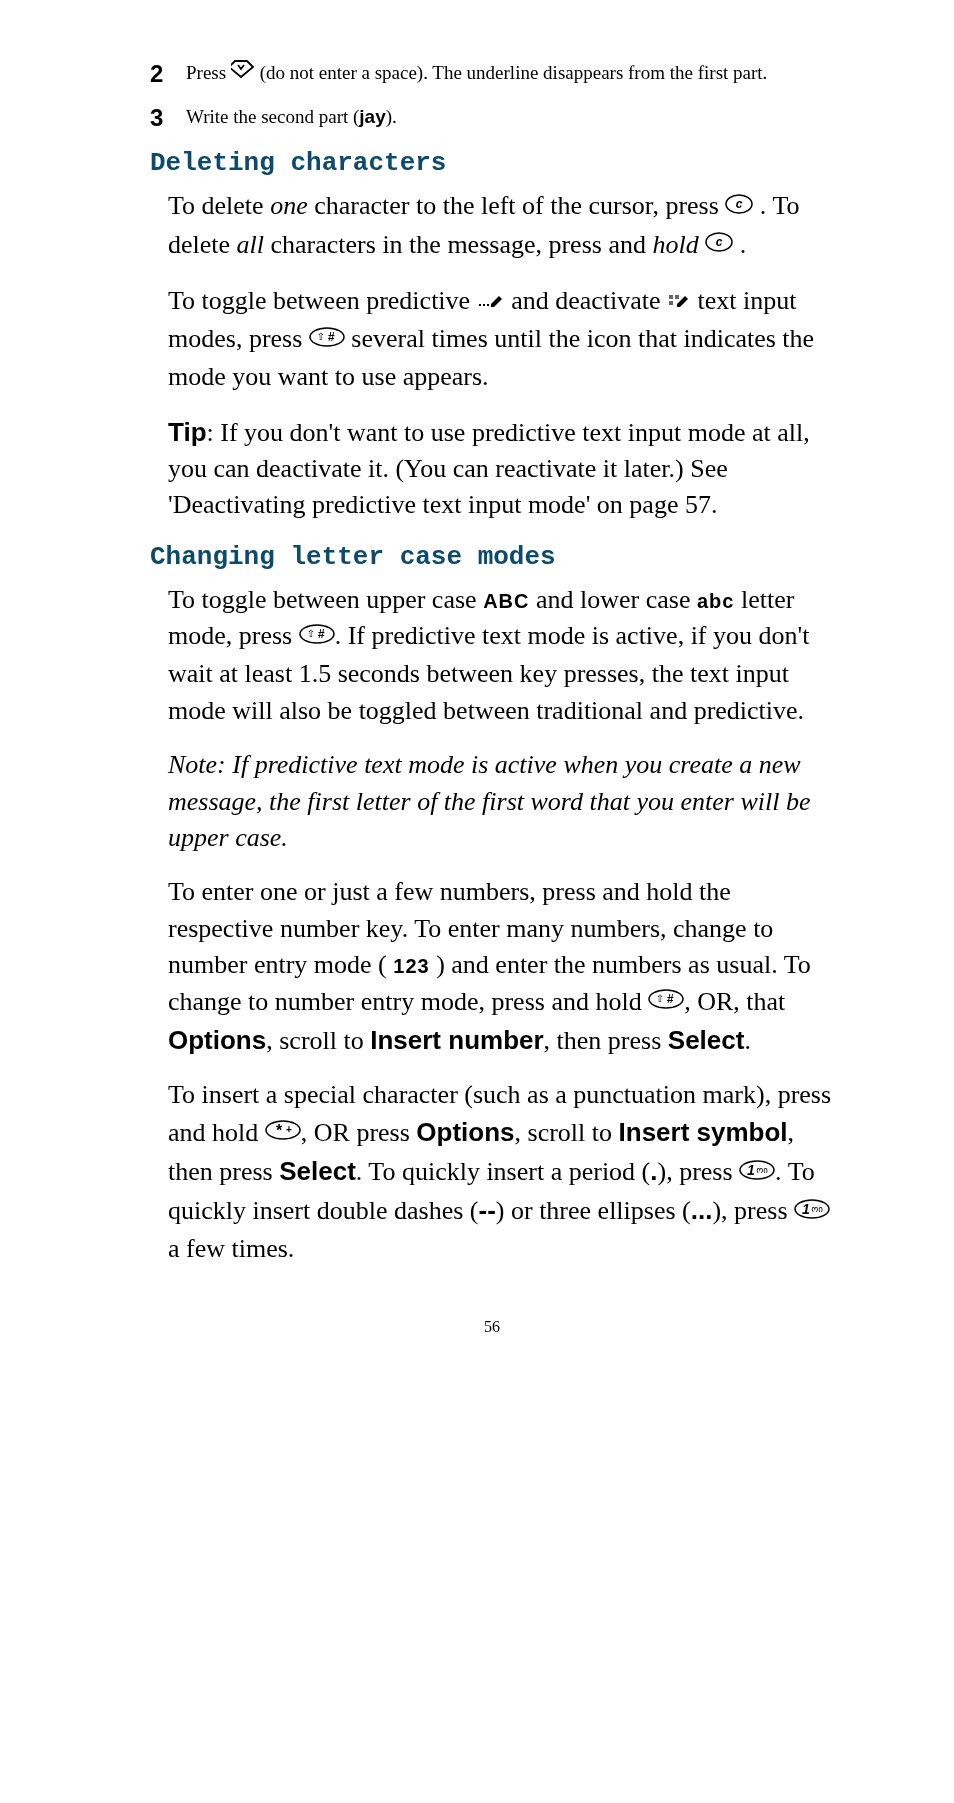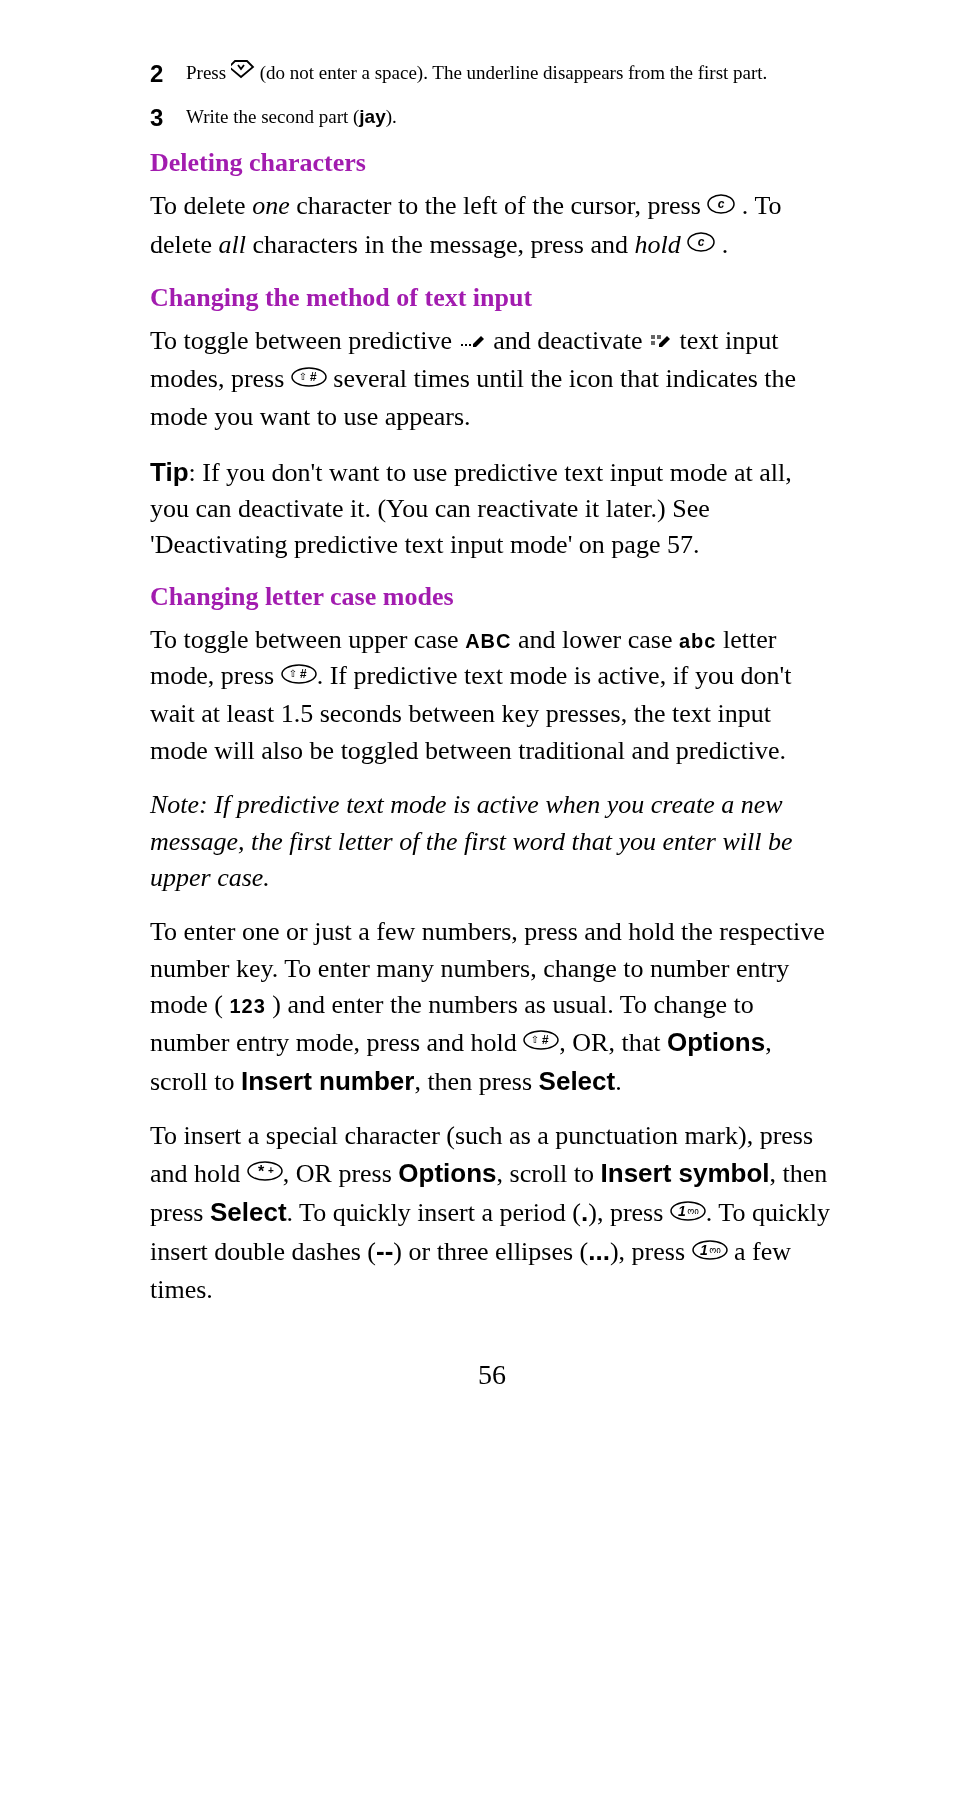--- a/index.html
+++ b/index.html
@@ -22,42 +22,43 @@
     font-weight: bold;
     font-size: 24px;
     width: 36px;
     flex-shrink: 0;
   }
   .list-body {
     font-size: 19px;
     line-height: 1.4;
   }
   .section-header {
-    font-family: Liberation Serif, serif;
+    font-family: Liberation Mono, monospace;
     font-weight: bold;
-    color: #a21caf;
+    color: #0c4a6e;
     font-size: 26px;
     margin-bottom: 10px;
   }
   .para {
     font-size: 26px;
     line-height: 1.4;
     margin-bottom: 18px;
+    margin-left: 18px;
   }
   .italic { font-style: italic; }
   .bold-sans { font-family: Arial, Helvetica, sans-serif; font-weight: bold; }
   .icon {
     display: inline-block;
     vertical-align: middle;
     position: relative;
     top: -2px;
   }
   .page-num {
     text-align: center;
-    font-size: 28px;
+    font-size: 16px;
     margin-top: 50px;
   }
   .tiny-bold {
     font-family: Arial, sans-serif;
     font-weight: 900;
     font-size: 20px;
     letter-spacing: 1px;
     text-align: center;
   }
 </style>
@@ -120,21 +121,20 @@
 
   <div class="section-header">Deleting characters</div>
   <div class="para">
     <span>To delete </span><span class="italic">one</span><span> character to the left of the cursor, press </span><span class="icon"><svg width="28" height="20">
           <use href="#c-key"></use>
         </svg></span><span> . To delete </span><span class="italic">all</span><span> characters in the message, press and </span><span class="italic">hold</span><span> </span><span class="icon"><svg width="28" height="20">
           <use href="#c-key"></use>
         </svg></span><span> .</span>
   </div>
 
-  <div class="section-header">Changing the method of text input</div>
   <div class="para">
     <span>To toggle between predictive </span><span class="icon"><svg width="28" height="18">
           <use href="#pencil-pred"></use>
         </svg></span><span> and deactivate </span><span class="icon"><svg width="24" height="16">
           <use href="#pencil-trad"></use>
         </svg></span><span> text input modes, press </span><span class="icon"><svg width="36" height="20">
           <use href="#hash-key"></use>
         </svg></span><span> several times until the icon that indicates the mode you want to use appears.</span>
   </div>
   <div class="para">

